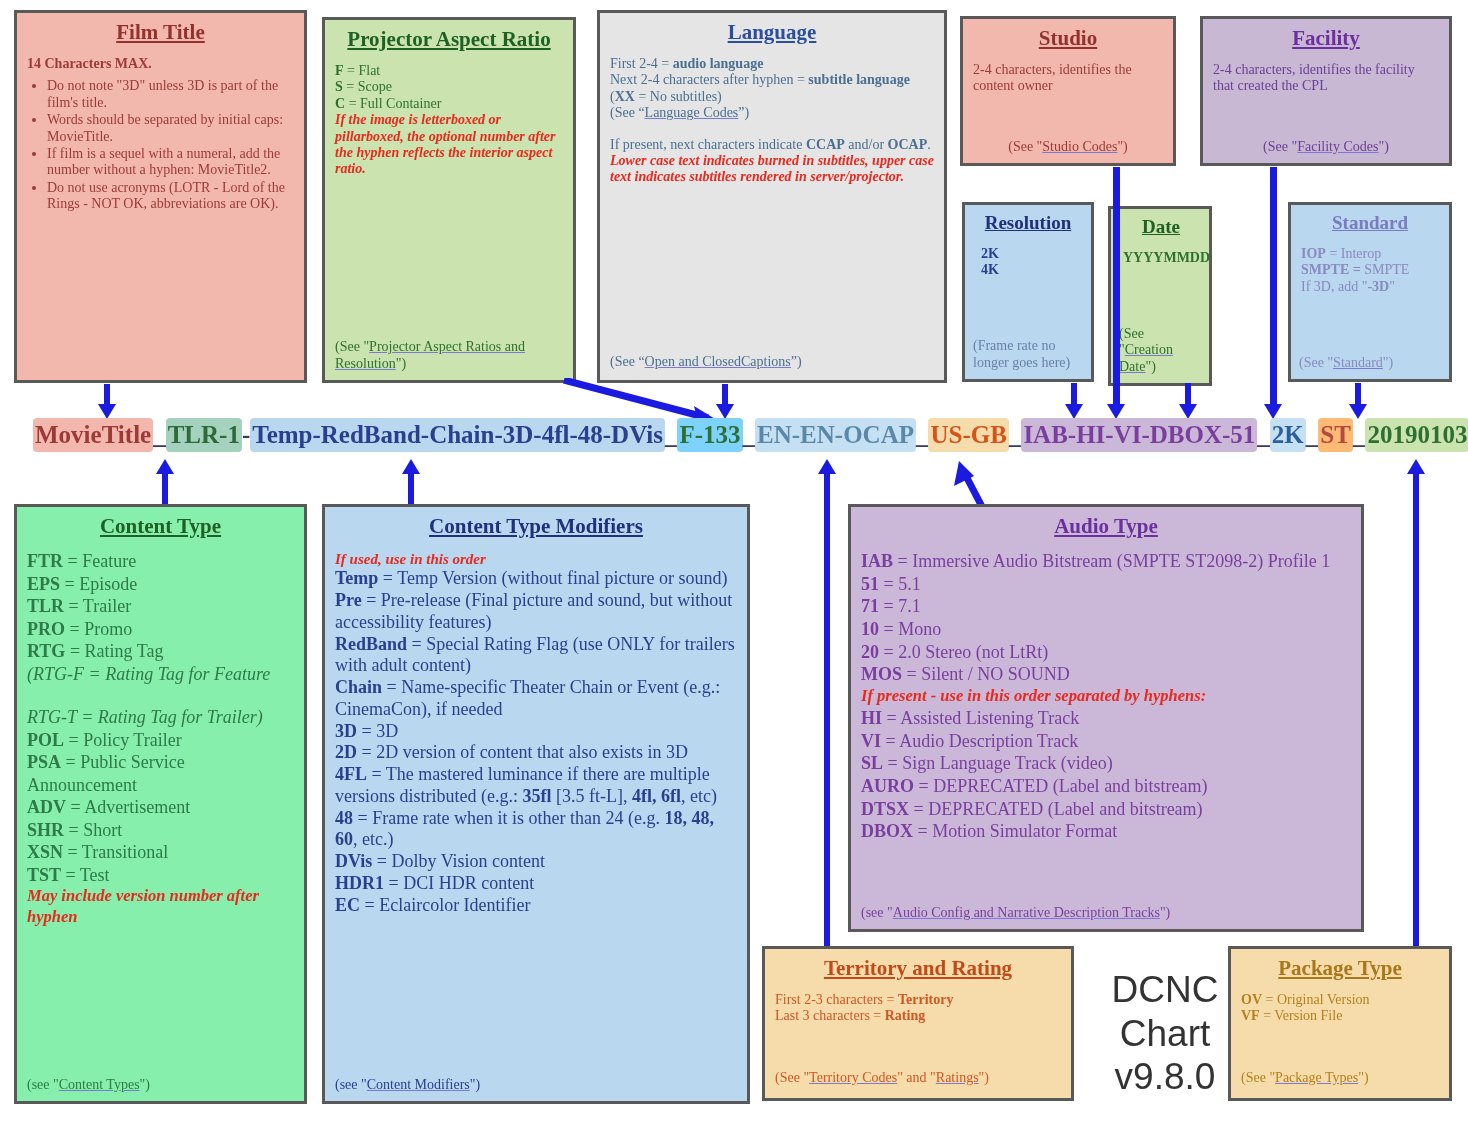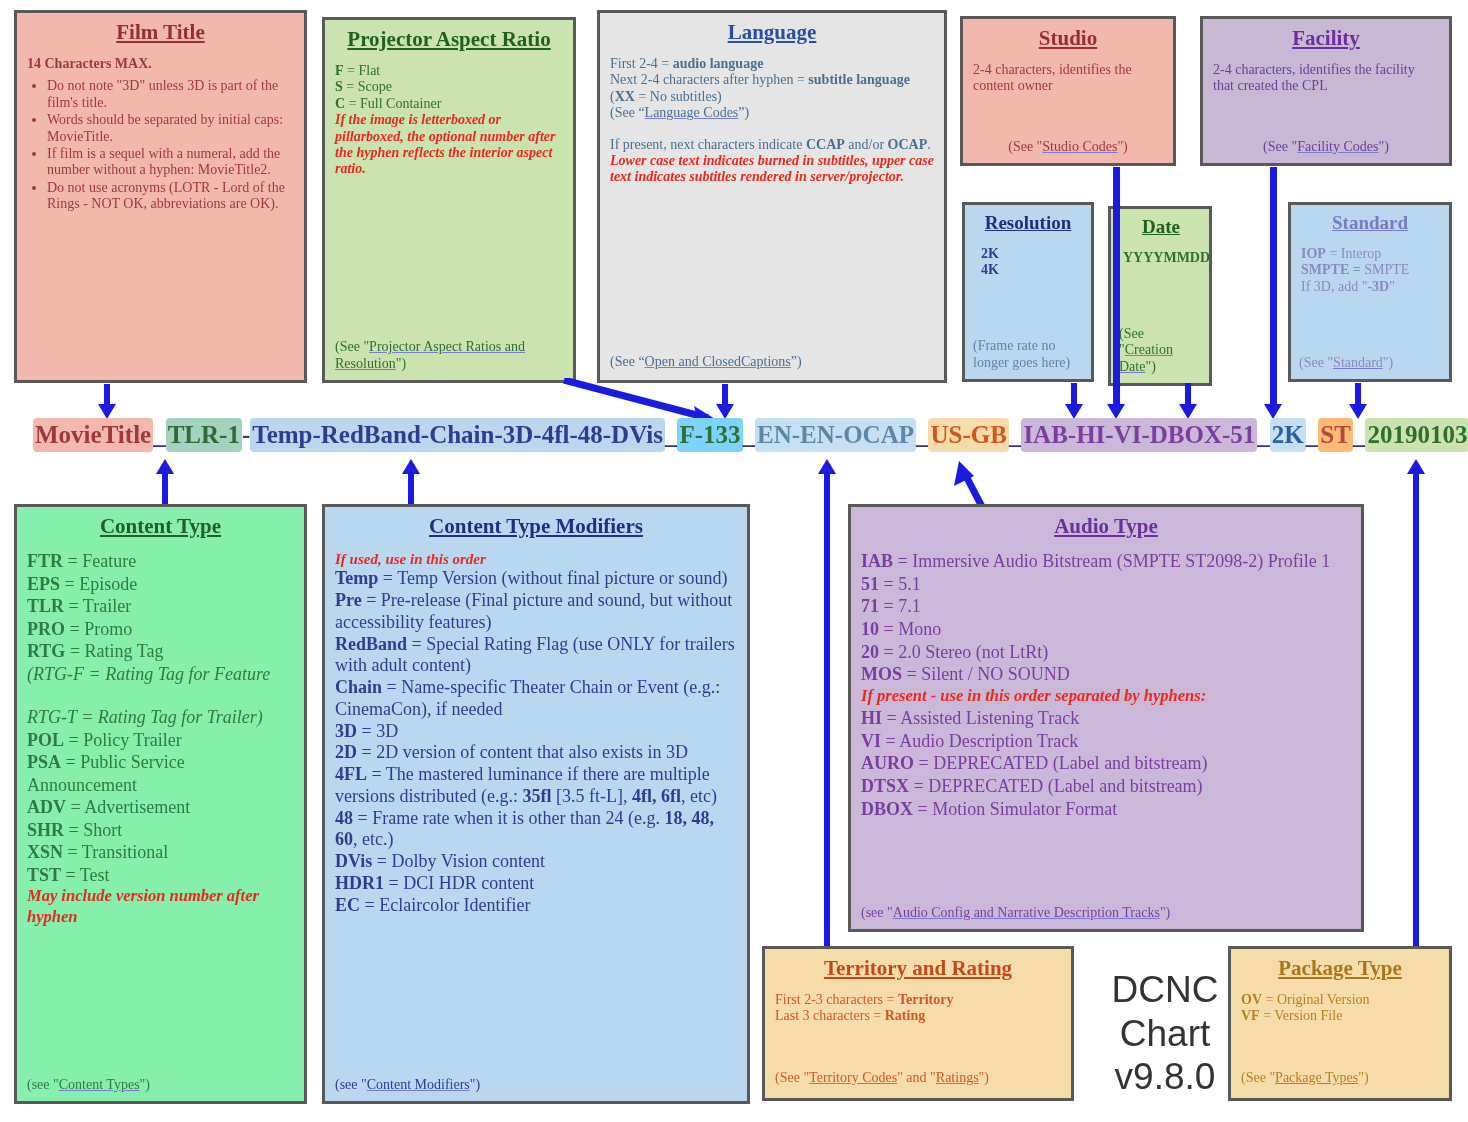--- a/index.html
+++ b/index.html
@@ -278,20 +278,21 @@
     <div class="body" style="font-size:18px;line-height:1.26;">
       <p><span class="b">IAB</span><span> = Immersive Audio Bitstream (SMPTE ST2098-2) Profile 1</span></p>
       <p><span class="b">51</span><span> = 5.1</span></p>
       <p><span class="b">71</span><span> = 7.1</span></p>
       <p><span class="b">10</span><span> = Mono</span></p>
       <p><span class="b">20</span><span> = 2.0 Stereo (not LtRt)</span></p>
       <p><span class="b">MOS</span><span> = Silent / NO SOUND</span></p>
       <p class="red" style="font-size:16.5px;">If present - use in this order separated by hyphens:</p>
       <p><span class="b">HI</span><span> = Assisted Listening Track</span></p>
       <p><span class="b">VI</span><span> = Audio Description Track</span></p>
+      <p><span class="b">SL</span><span> = Sign Language Track (video)</span></p>
       <p><span class="b">AURO</span><span> = DEPRECATED (Label and bitstream)</span></p>
       <p><span class="b">DTSX</span><span> = DEPRECATED (Label and bitstream)</span></p>
       <p><span class="b">DBOX</span><span> = Motion Simulator Format</span></p>
     </div>
     <div class="body" style="position:absolute;left:10px;bottom:8px;right:10px;">
       <span>(see "</span><span class="lnk">Audio Config and Narrative Description Tracks</span><span>")</span>
     </div>
   </div>
 
   <div class="box t-orange" style="left:762px;top:946px;width:312px;height:155px;">

